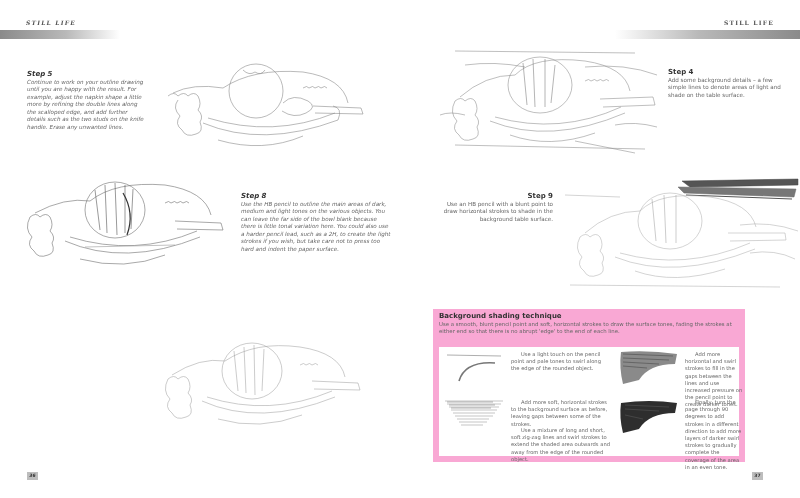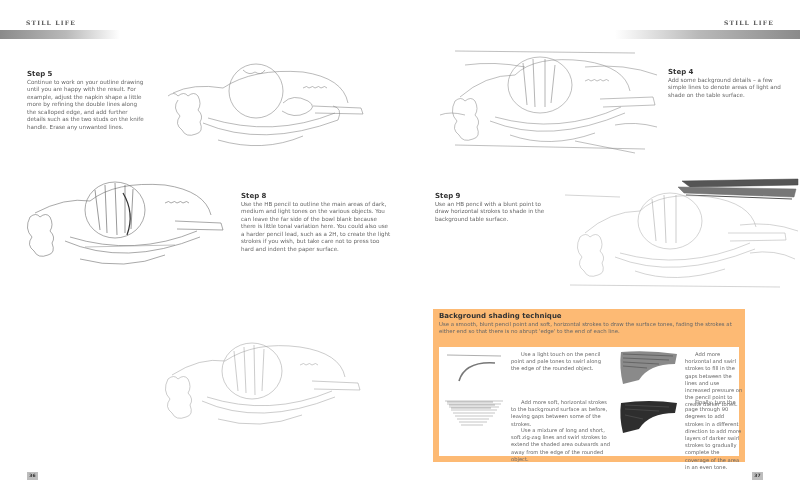--- a/index.html
+++ b/index.html
@@ -1,34 +1,34 @@
 <!DOCTYPE html>
 <html><head>
 <meta charset="utf-8">
 <style>
   html,body{margin:0;padding:0;background:#fff;}
   body{width:800px;height:498px;position:relative;overflow:hidden;font-family:"DejaVu Sans","Liberation Sans",sans-serif;color:#555;}
   .page{position:absolute;top:0;height:498px;width:400px;background:#fff;}
-  .page.left{left:0;}
+  .page.left{left:0;font-style:italic;}
   .page.right{left:400px;}
   .running-head{position:absolute;top:19px;font-family:"DejaVu Serif","Liberation Serif",serif;font-size:6px;letter-spacing:1.2px;font-weight:bold;color:#555;}
   .left .running-head{left:26px;}
   .right .running-head{right:26px;}
   .head-bar{position:absolute;top:30px;height:9px;width:120px;}
   .left .head-bar{left:0;background:linear-gradient(to right,#8a8a8a 0%,#b9b9b9 55%,#fff 100%);}
   .right .head-bar{right:0;width:185px;background:linear-gradient(to left,#8a8a8a 0%,#b9b9b9 55%,#fff 100%);}
   .step{position:absolute;font-size:5.6px;line-height:7.6px;color:#666;}
   .step h3{margin:0 0 0.5px 0;font-size:7px;line-height:8px;font-weight:bold;color:#333;}
   .step p{margin:0;}
   .drawing{position:absolute;}
   .drawing svg{width:100%;height:100%;display:block;}
   .page-num{position:absolute;top:472px;width:11px;height:8px;background:#bdbdbd;font-size:4.5px;line-height:8px;text-align:center;color:#333;font-weight:bold;}
   .left .page-num{left:27px;}
   .right .page-num{right:37px;}
-  .shading-box{position:absolute;left:33px;top:309px;width:312px;height:153px;background:#fdba74;}
+  .shading-box{position:absolute;left:33px;top:309px;width:312px;height:153px;background:#f9a8d4;}
   .shading-box h3{position:absolute;left:6px;top:3px;margin:0;font-size:7px;font-weight:bold;color:#333;}
   .shading-box .intro{position:absolute;left:6px;top:12px;width:300px;font-size:5.4px;line-height:7.2px;color:#666;margin:0;}
   .shading-inner{position:absolute;left:6px;top:38px;width:300px;height:109px;background:#fff;}
   .tip{position:absolute;font-size:5.2px;line-height:7.2px;color:#666;margin:0;}
   .tip .indent{display:inline-block;width:10px;}
   .sample{position:absolute;}
   .sample svg{width:100%;height:100%;display:block;}
 </style>
 </head>
 <body>
@@ -113,21 +113,21 @@
       <path d="M150 36 q4 -3 6 0 q4 -3 6 0 q4 -3 6 0 q4 -3 6 0"></path>
       <path d="M75 90 Q115 104 160 88"></path>
     </svg>
   </div>
 
   <div class="step" style="left:268px;top:68px;width:120px;">
     <h3>Step 4</h3>
     <p>Add some background details – a few simple lines to denote areas of light and shade on the table surface.</p>
   </div>
 
-  <div class="step" style="left:35px;top:192px;width:118px;">
+  <div class="step" style="left:35px;top:192px;width:118px;text-align:right;">
     <h3>Step 9</h3>
     <p>Use an HB pencil with a blunt point to draw horizontal strokes to shade in the background table surface.</p>
   </div>
 
   <div class="drawing" style="left:160px;top:175px;width:240px;height:115px;">
     <svg viewBox="0 0 240 115" fill="none" stroke="#a8a8a8" stroke-width="0.5">
       <path d="M122 6 L238 4 L238 10 L130 12 Z" fill="#555" stroke="#444"></path>
       <path d="M118 12 L236 14 L234 22 L124 18 Z" fill="#777" stroke="#666"></path>
       <path d="M126 20 L232 24" stroke="#555" stroke-width="1"></path>
       <path d="M5 20 L60 22 M180 50 Q210 46 238 56 M190 78 Q215 74 235 84 M10 110 L220 112"></path>

